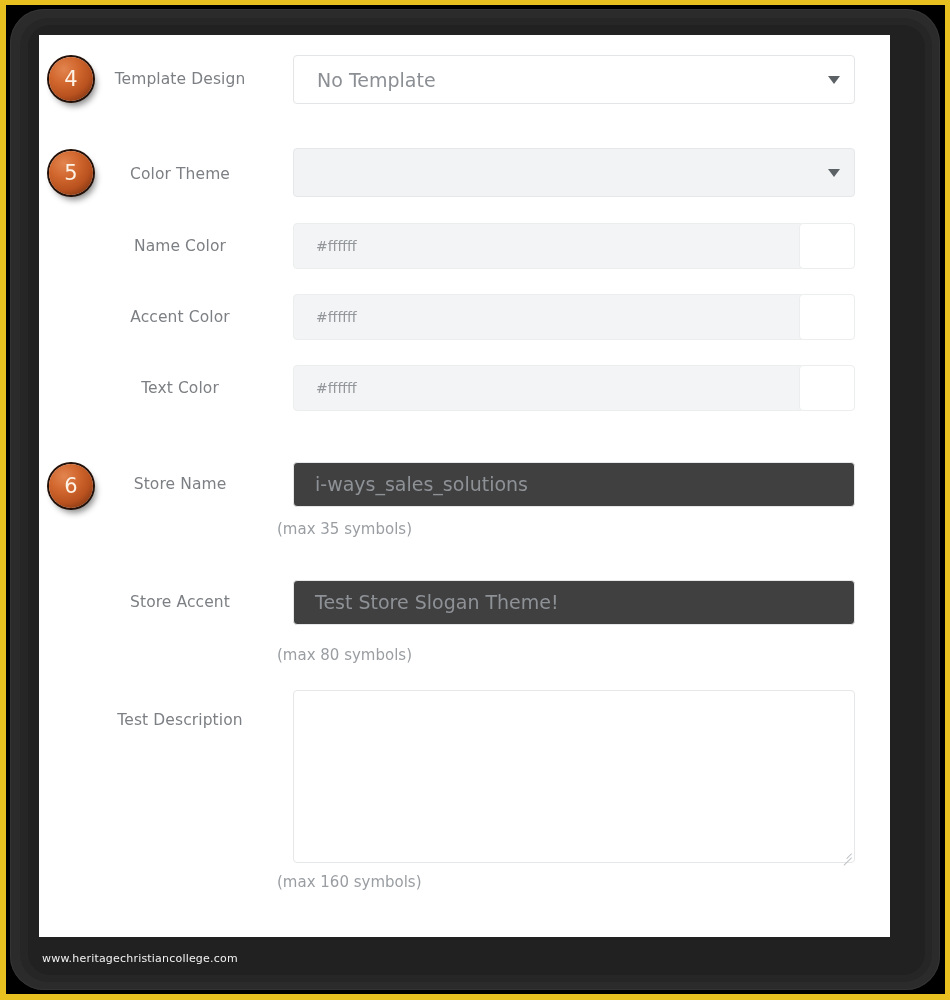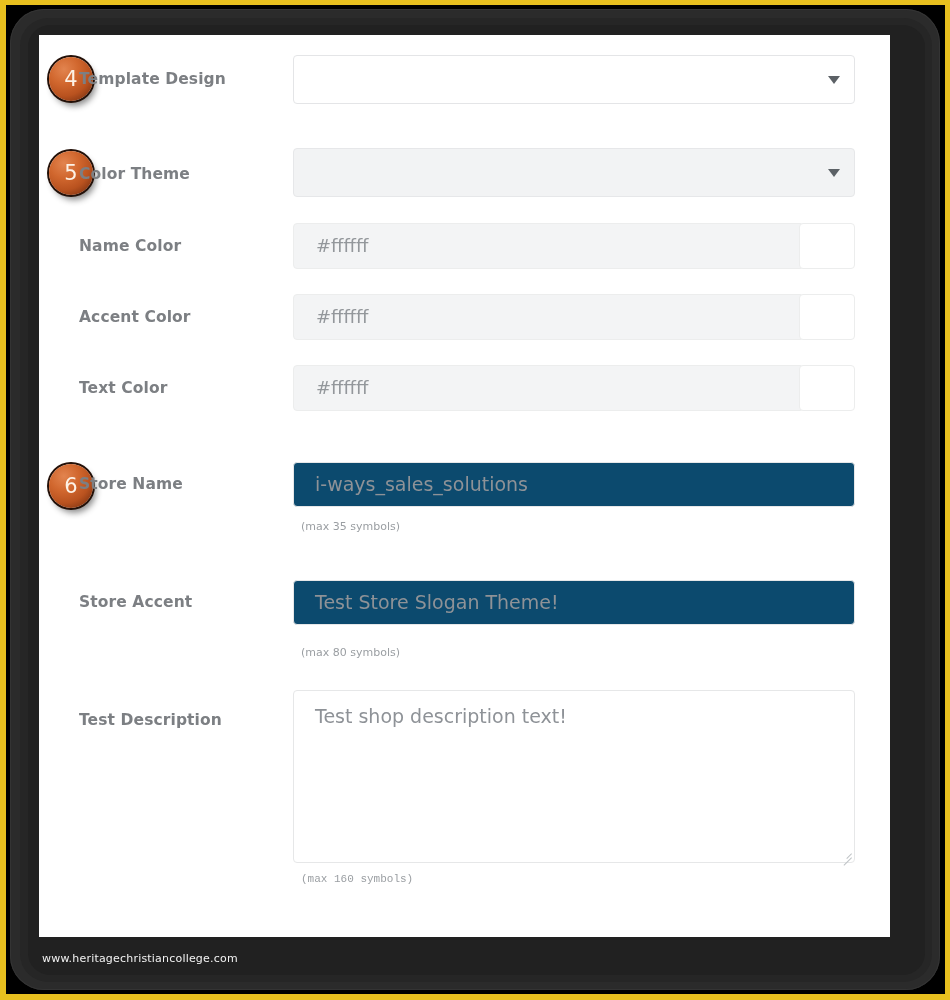--- a/index.html
+++ b/index.html
@@ -94,23 +94,23 @@
     font-weight: 400;
     line-height: 44px;
     text-align: center;
     font-family: "DejaVu Sans", "Liberation Sans", sans-serif;
   }
 
   .label {
     position: absolute;
     left: 40px;
     width: 202px;
-    text-align: left;
+    text-align: center;
     font-size: 15.5px;
-    font-weight: bold;
+    font-weight: normal;
     color: #7c7f83;
     letter-spacing: 0.1px;
     font-family: "DejaVu Sans", "Liberation Sans", sans-serif;
   }
 
   .field {
     position: absolute;
     left: 254px;
   }
 
@@ -164,41 +164,41 @@
     background: #f3f4f5;
     border: 1px solid #eceded;
     border-radius: 4px;
   }
   .colorfield .colorinput span {
     position: absolute;
     left: 22px;
     top: 0;
     height: 44px;
     line-height: 44px;
-    font-size: 18px;
+    font-size: 14px;
     color: #93979b;
     font-family: "DejaVu Sans", "Liberation Sans", sans-serif;
   }
   .colorfield .swatch {
     position: absolute;
     right: 0;
     top: 0;
     width: 56px;
     height: 46px;
     background: #ffffff;
     border: 1px solid #eceded;
     border-radius: 4px;
   }
 
   
   .textinput {
     position: relative;
     width: 562px;
     height: 45px;
-    background: #0c4a6e;
+    background: #404040;
     border: 1px solid #e6e7e8;
     border-radius: 4px;
   }
   .textinput span {
     position: absolute;
     left: 21px;
     top: 0;
     height: 43px;
     line-height: 43px;
     font-size: 19px;
@@ -235,22 +235,22 @@
     right: 0;
     background: #bfc3c6;
     height: 1px;
     transform-origin: right bottom;
   }
   .resizer i:nth-child(1) { bottom: 2px; width: 11px; transform: rotate(-45deg); }
   .resizer i:nth-child(2) { bottom: 6px; width: 7px;  transform: rotate(-45deg); }
 
   .hint {
     position: absolute;
-    left: 262px;
-    font-size: 11px;
+    left: 238px;
+    font-size: 15px;
     color: #9a9ea2;
     font-family: "DejaVu Sans", "Liberation Sans", sans-serif;
   }
 
   
   .watermark {
     position: absolute;
     left: 36px;
     top: 947px;
     font-size: 11px;
@@ -270,20 +270,21 @@
     </div>
   </div>
 
   <div class="panel">
     <div class="form" id="form-rows">
         <div class="row" style="top: 0px;">
           <div class="badge" style="top: 22px;">4</div>
           <div class="label" style="top: 35px;">Template Design</div>
           <div class="field" style="top: 20px;">
             <div class="select">
+              <div class="sel-text">No Template</div>
               <div class="caret"></div>
             </div>
           </div>
         </div>
         <div class="row" style="top: 0px;">
           <div class="badge" style="top: 116px;">5</div>
           <div class="label" style="top: 130px;">Color Theme</div>
           <div class="field" style="top: 113px;">
             <div class="select disabled">
               <div class="sel-text"></div>
@@ -340,26 +341,25 @@
             <div class="textinput">
               <span>Test Store Slogan Theme!</span>
             </div>
           </div>
           <div class="hint" style="top: 603px; margin-top: 8px;">(max 80 symbols)</div>
         </div>
         <div class="row" style="top: 0px;">
           <div class="label" style="top: 676px;">Test Description</div>
           <div class="field" style="top: 655px;">
             <div class="textarea">
-              <span>Test shop description text!</span>
               <div class="resizer">
                 <i></i>
                 <i></i>
               </div>
             </div>
           </div>
-          <div class="hint" style="top: 838px; font-family: Liberation Mono, monospace;">(max 160 symbols)</div>
+          <div class="hint" style="top: 838px;">(max 160 symbols)</div>
         </div>
       </div>
   </div>
 
   <div class="watermark">www.heritagechristiancollege.com</div>
 </div>
 
 </body></html>

